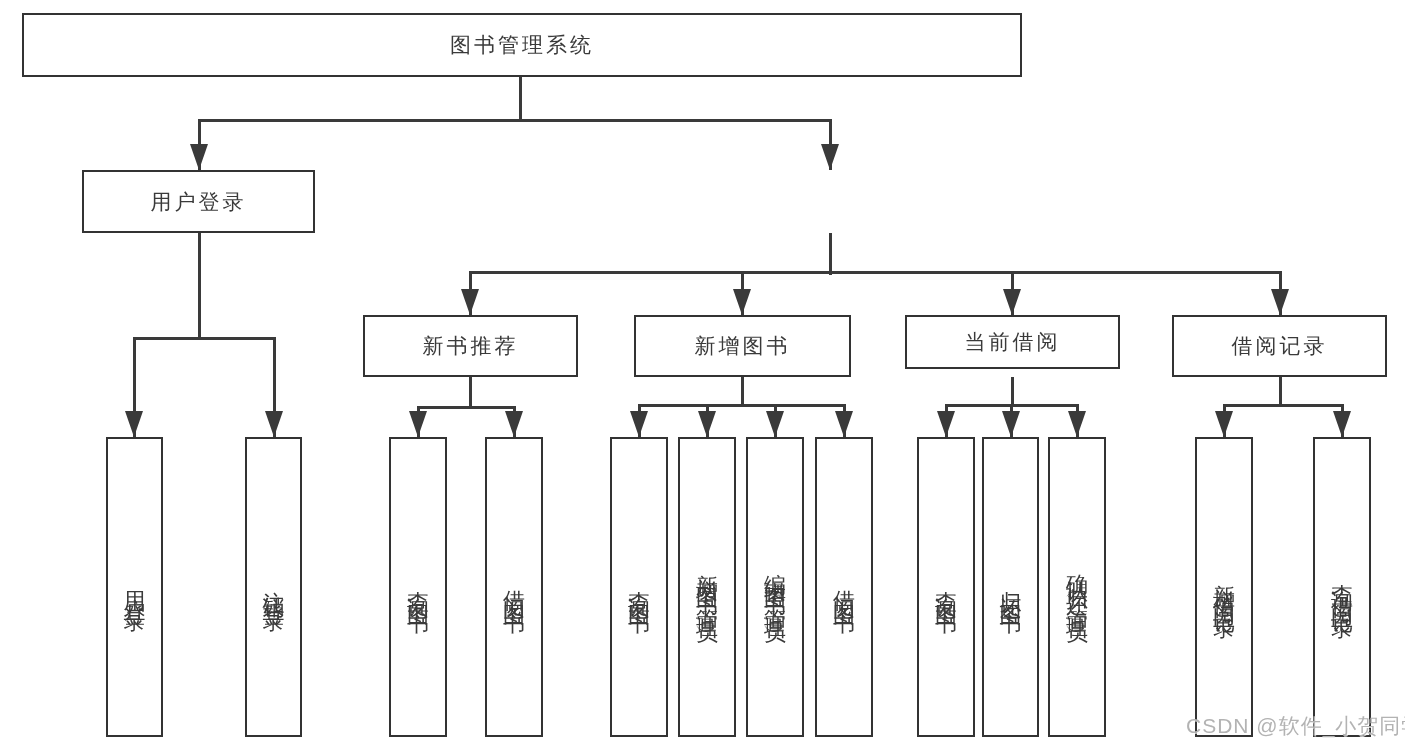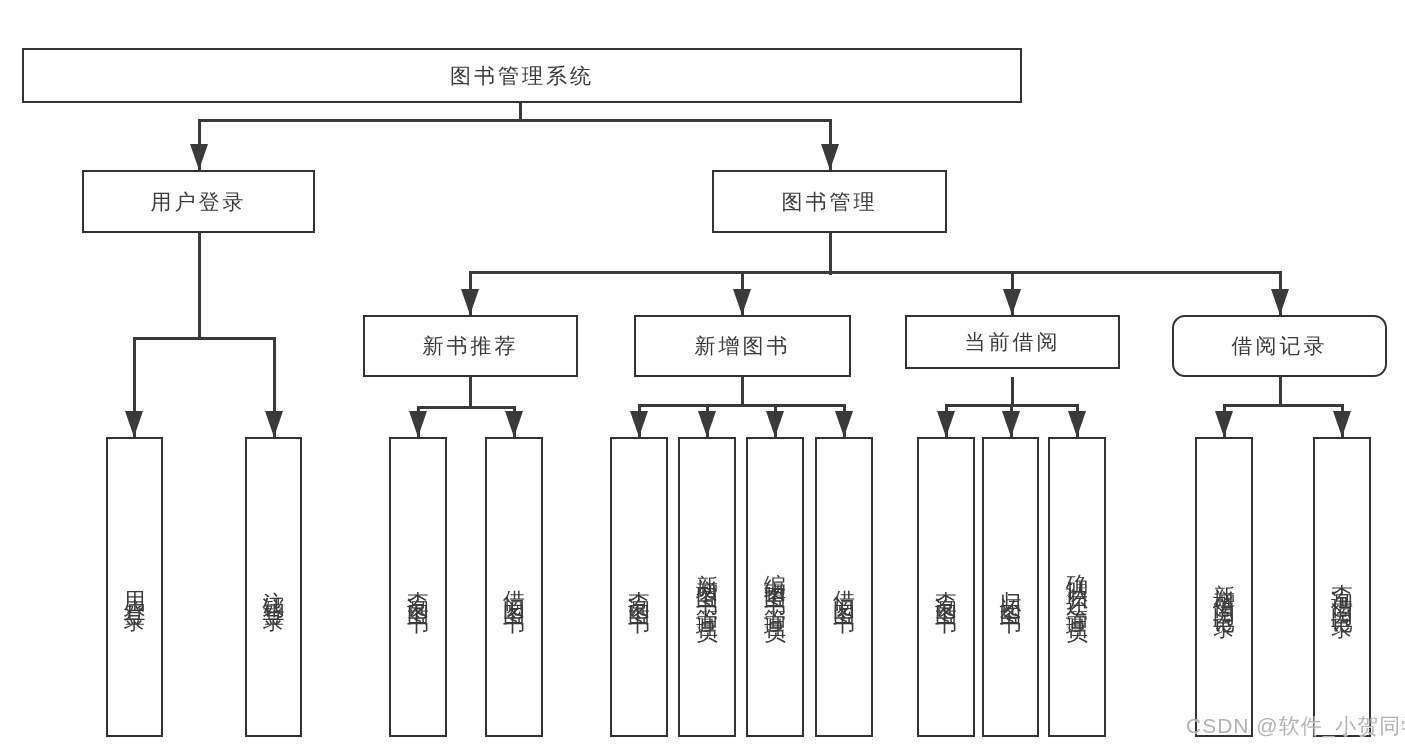--- a/index.html
+++ b/index.html
@@ -61,41 +61,38 @@
     z-index: 5;
     text-shadow: 1px 1px 0 rgba(255,255,255,0.7);
     white-space: nowrap;
   }
 </style>
 </head>
 <body>
 
 <div id="canvas">
 
-  <div class="box root" style="left:22px; top:13px; width:1000px; height:55px;margin-top:35px;">
+  <div class="box root" style="left:22px; top:13px; width:1000px; height:64px;">
     <span>图书管理系统</span>
   </div>
 
   <div class="box" style="left:82px; top:170px; width:233px; height:63px;">
     <span>用户登录</span>
-  </div>
-  <div class="box" style="left:712px; top:170px; width:235px; height:63px;">
-    <span>图书管理</span>
   </div>
 
   <div class="box" style="left:363px; top:315px; width:215px; height:62px;">
     <span>新书推荐</span>
   </div>
   <div class="box" style="left:634px; top:315px; width:217px; height:62px;">
     <span>新增图书</span>
   </div>
   <div class="box" style="left:905px; top:315px; width:215px; height:54px;">
     <span>当前借阅</span>
   </div>
-  <div class="box" style="left:1172px; top:315px; width:215px; height:62px;border-radius:13px;">
+  <div class="box" style="left:1172px; top:315px; width:215px; height:62px;">
     <span>借阅记录</span>
   </div>
 
   <div class="box vbox" style="left:106px; top:437px; width:57px; height:300px;">
     <span>用户登录</span>
   </div>
   <div class="box vbox" style="left:245px; top:437px; width:57px; height:300px;">
     <span>注销登录</span>
   </div>
   <div class="box vbox" style="left:389px; top:437px; width:58px; height:300px;">

